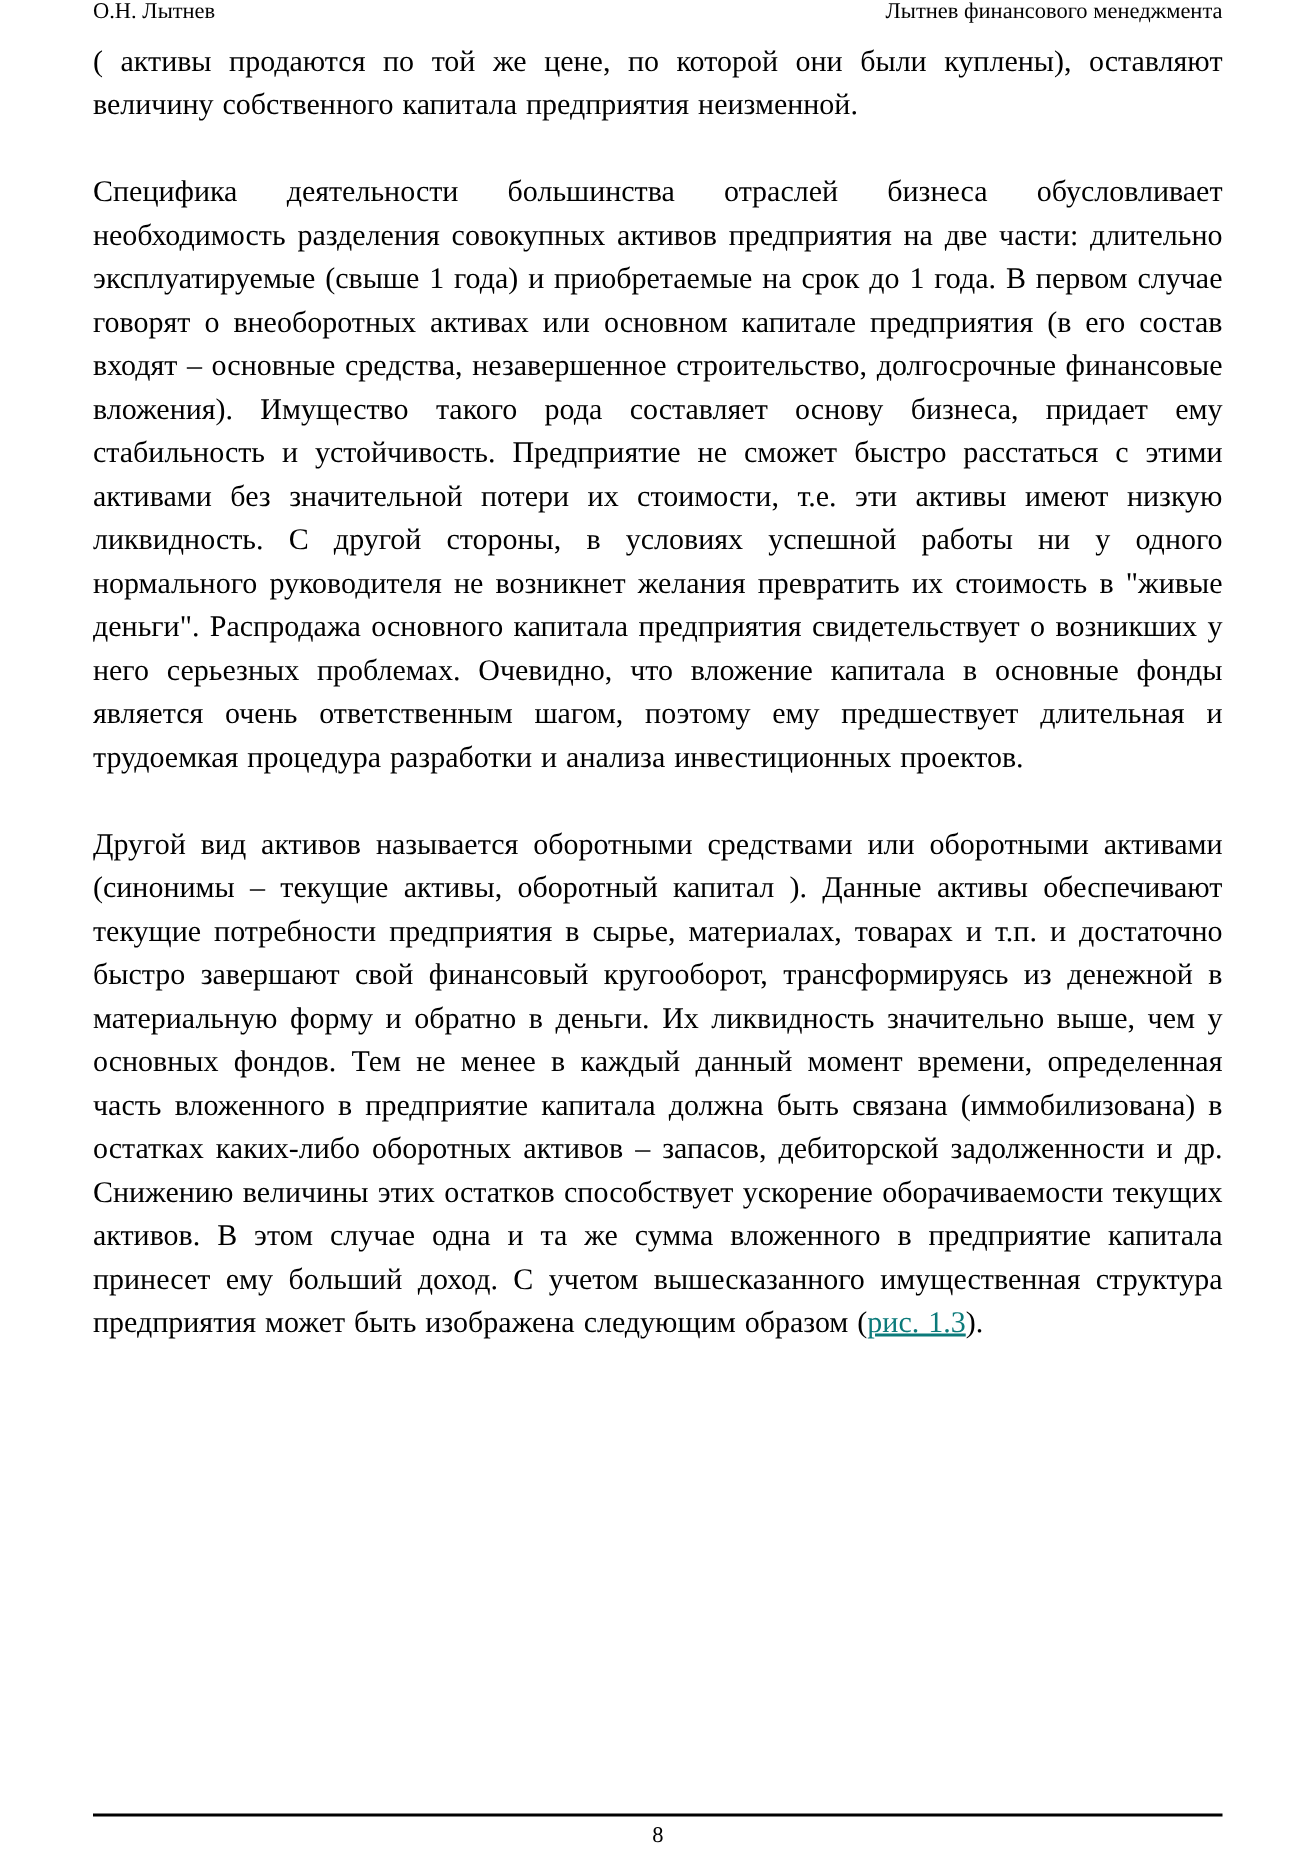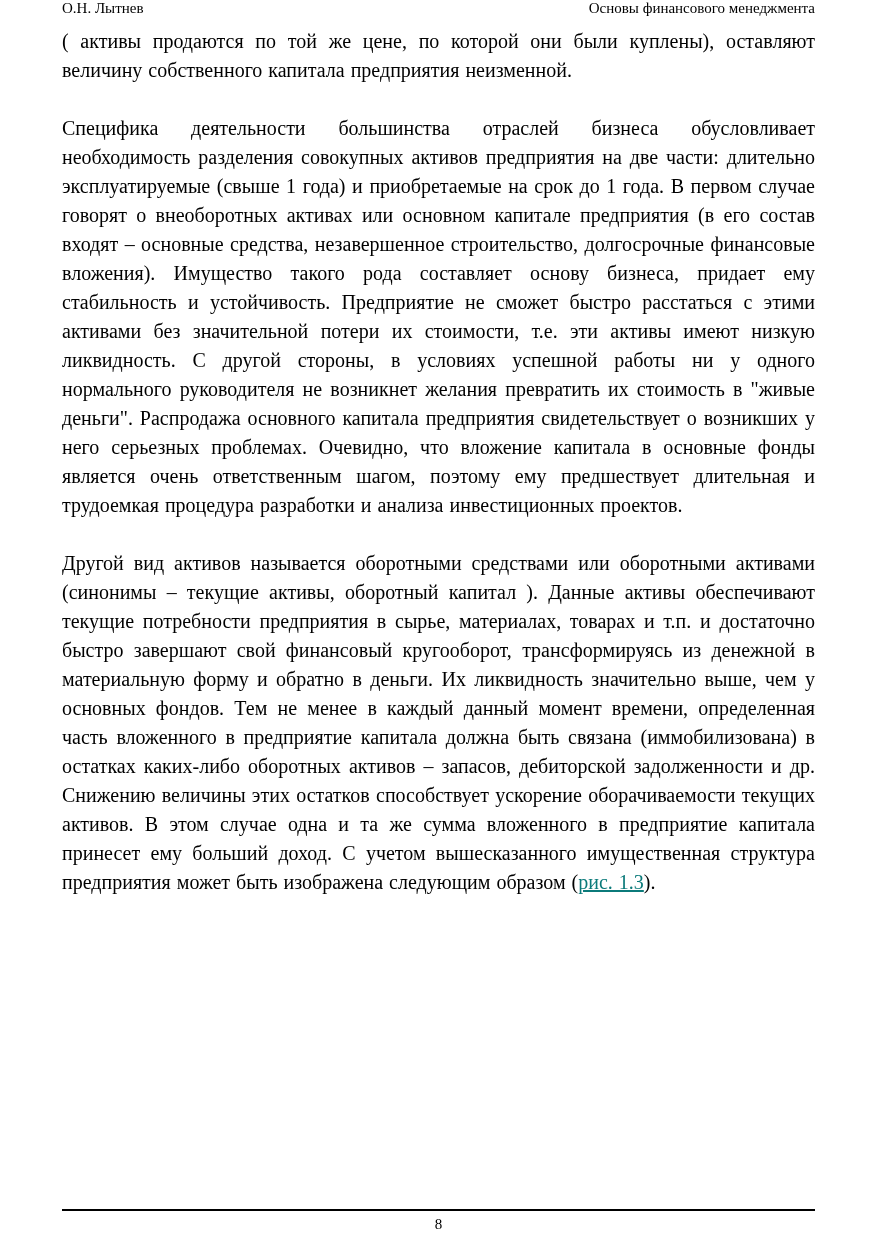--- a/index.html
+++ b/index.html
@@ -61,21 +61,21 @@
     line-height: 18px;
   }
 </style>
 </head>
 <body>
 
 <div class="page">
 
   <div class="header">
     <span class="author">О.Н. Лытнев</span>
-    <span class="booktitle">Основы финансового менеджмента</span>
+    <span class="booktitle">Лытнев финансового менеджмента</span>
   </div>
 
   <div class="content">
     <p>( активы продаются по той же цене, по которой они были куплены), оставляют величину собственного капитала предприятия неизменной.</p>
     <p>Специфика деятельности большинства отраслей бизнеса обусловливает необходимость разделения совокупных активов предприятия на две части: длительно эксплуатируемые (свыше 1 года) и приобретаемые на срок до 1 года. В первом случае говорят о внеоборотных активах или основном капитале предприятия (в его состав входят – основные средства, незавершенное строительство, долгосрочные финансовые вложения). Имущество такого рода составляет основу бизнеса, придает ему стабильность и устойчивость. Предприятие не сможет быстро расстаться с этими активами без значительной потери их стоимости, т.е. эти активы имеют низкую ликвидность. С другой стороны, в условиях успешной работы ни у одного нормального руководителя не возникнет желания превратить их стоимость в "живые деньги". Распродажа основного капитала предприятия свидетельствует о возникших у него серьезных проблемах. Очевидно, что вложение капитала в основные фонды является очень ответственным шагом, поэтому ему предшествует длительная и трудоемкая процедура разработки и анализа инвестиционных проектов.</p>
     <p><span>Другой вид активов называется оборотными средствами или оборотными активами (синонимы – текущие активы, оборотный капитал ). Данные активы обеспечивают текущие потребности предприятия в сырье, материалах, товарах и т.п. и достаточно быстро завершают свой финансовый кругооборот, трансформируясь из денежной в материальную форму и обратно в деньги. Их ликвидность значительно выше, чем у основных фондов. Тем не менее в каждый данный момент времени, определенная часть вложенного в предприятие капитала должна быть связана (иммобилизована) в остатках каких-либо оборотных активов – запасов, дебиторской задолженности и др. Снижению величины этих остатков способствует ускорение оборачиваемости текущих активов. В этом случае одна и та же сумма вложенного в предприятие капитала принесет ему больший доход. С учетом вышесказанного имущественная структура предприятия может быть изображена следующим образом (</span><a class="fig-link" href="#">рис. 1.3</a><span>).</span></p>
   </div>
 
   <div class="footer">
     <hr class="rule">

